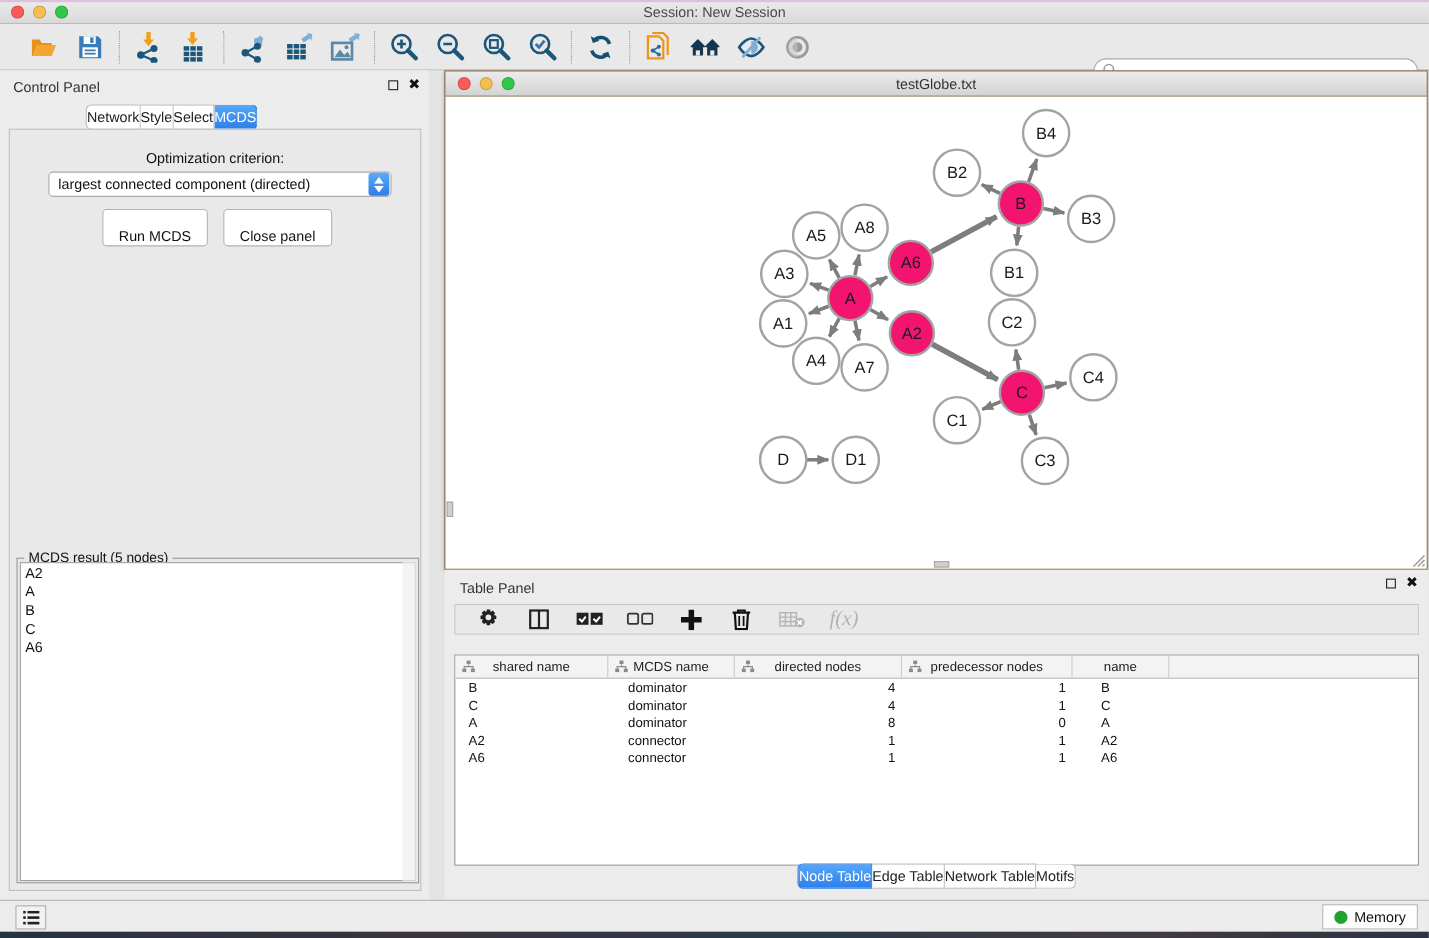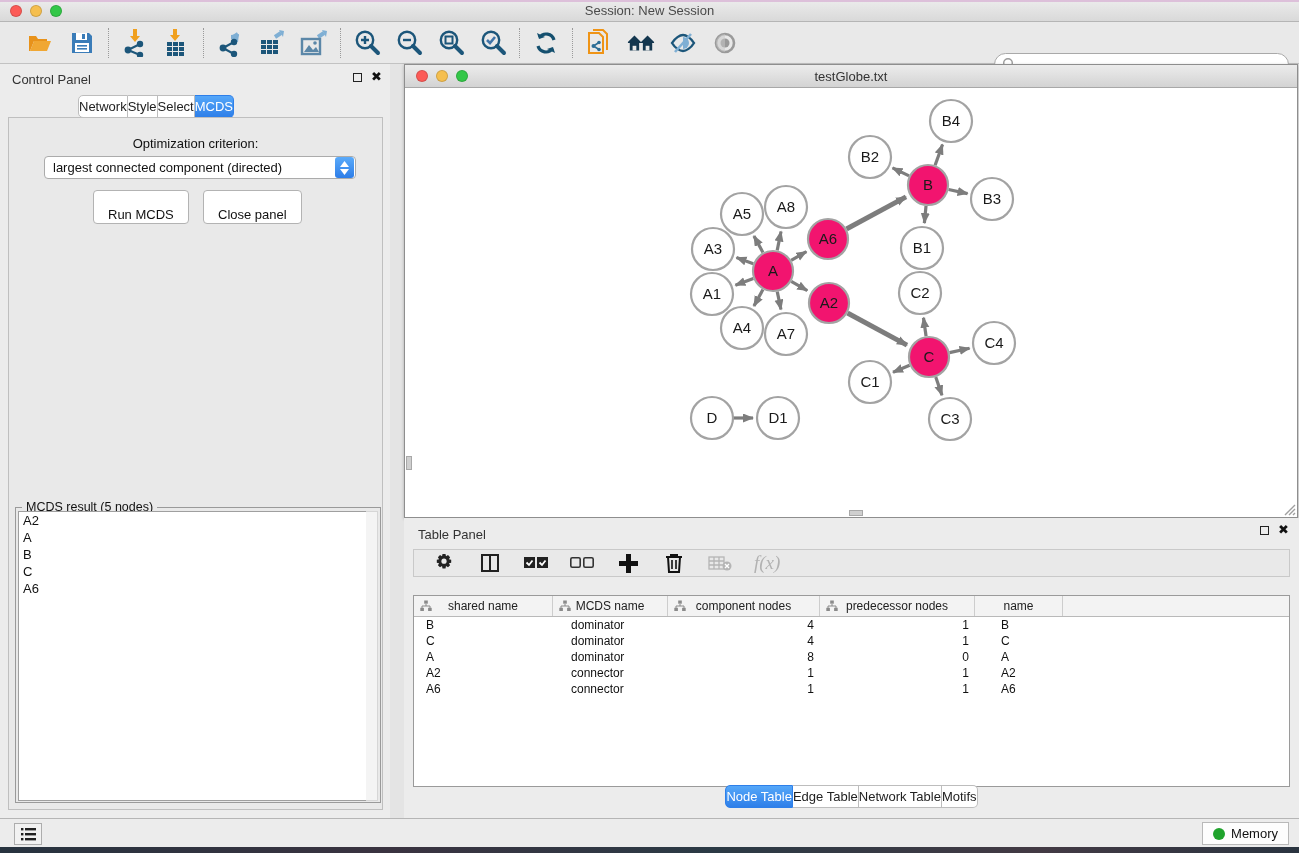--- a/index.html
+++ b/index.html
@@ -560,21 +560,21 @@
         </div>
         <div class="th">
           <svg class="hicon" width="12" height="12" viewBox="0 0 12 12">
             <g fill="#8a8a8a">
               <rect x="4.2" y="0.5" width="3.6" height="3.2"></rect>
               <rect x="0.3" y="7.8" width="3.6" height="3.2"></rect>
               <rect x="8.1" y="7.8" width="3.6" height="3.2"></rect>
             </g>
             <path d="M6 4v2M2 8V6h8v2" stroke="#8a8a8a" fill="none"></path>
           </svg>
-          <span>component nodes</span>
+          <span>directed nodes</span>
         </div>
         <div class="th">
           <svg class="hicon" width="12" height="12" viewBox="0 0 12 12">
             <g fill="#8a8a8a">
               <rect x="4.2" y="0.5" width="3.6" height="3.2"></rect>
               <rect x="0.3" y="7.8" width="3.6" height="3.2"></rect>
               <rect x="8.1" y="7.8" width="3.6" height="3.2"></rect>
             </g>
             <path d="M6 4v2M2 8V6h8v2" stroke="#8a8a8a" fill="none"></path>
           </svg>

